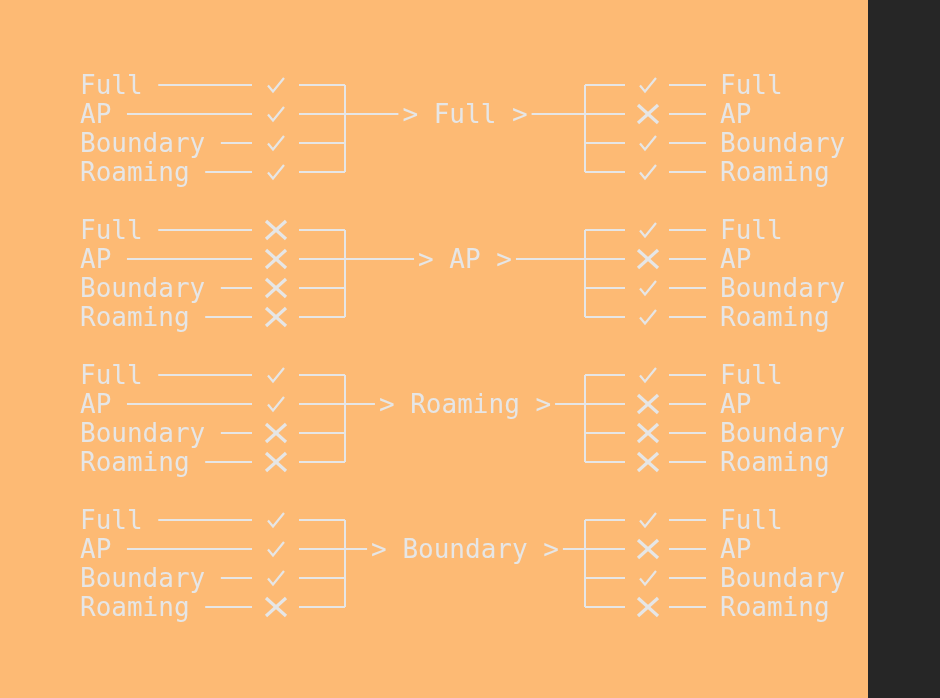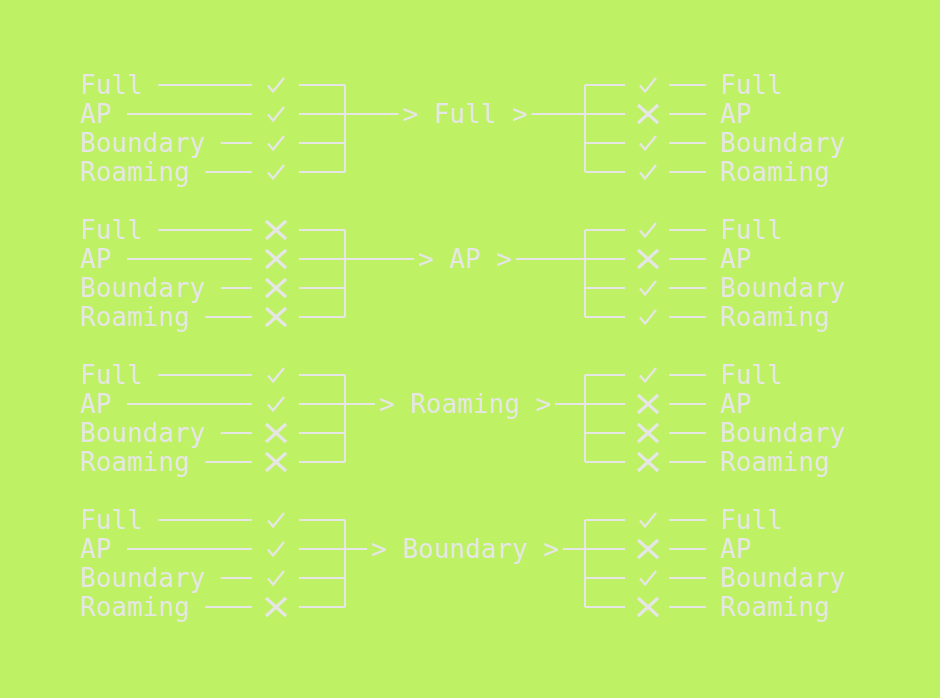--- a/index.html
+++ b/index.html
@@ -2,23 +2,23 @@
 <html><head>
 <meta charset="utf-8">
 <style>
   html, body { margin: 0; padding: 0; }
   body {
     background: #262626;
     font-family: "DejaVu Sans Mono", "Liberation Mono", monospace;
   }
   .screen {
     position: relative;
-    width: 940px;
+    width: 868px;
     height: 698px;
-    background: #bef264;
+    background: #fdba74;
     overflow: hidden;
     text-align: center;
   }
   svg text {
     font-family: "DejaVu Sans Mono", "Liberation Mono", monospace;
     font-size: 26px;
     fill: #e6e6e6;
   }
 </style>
 </head>

